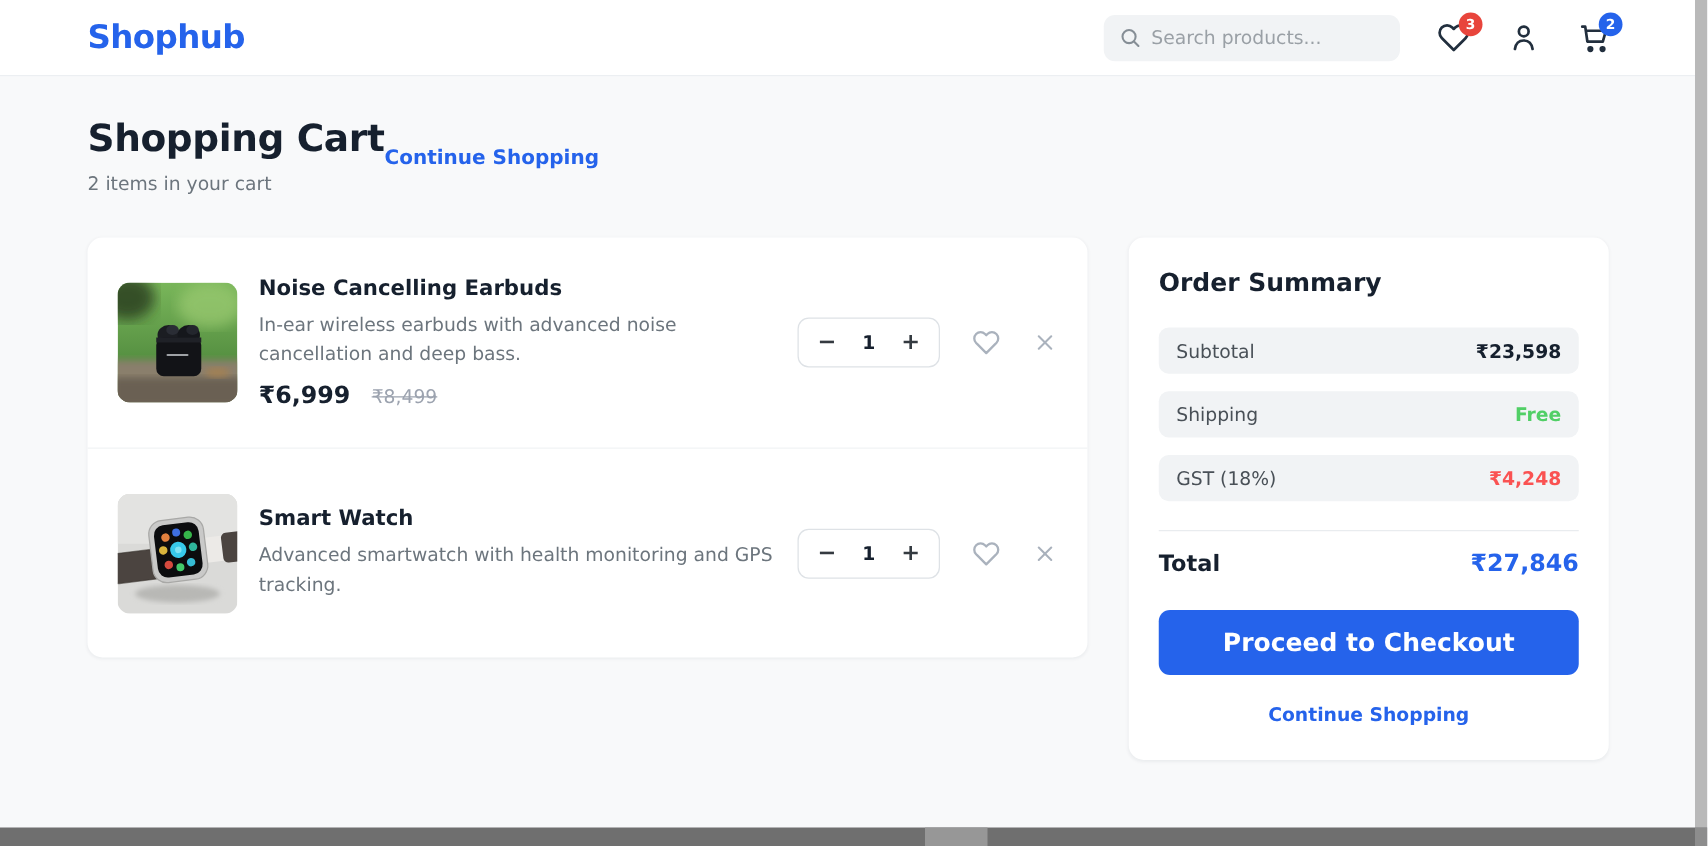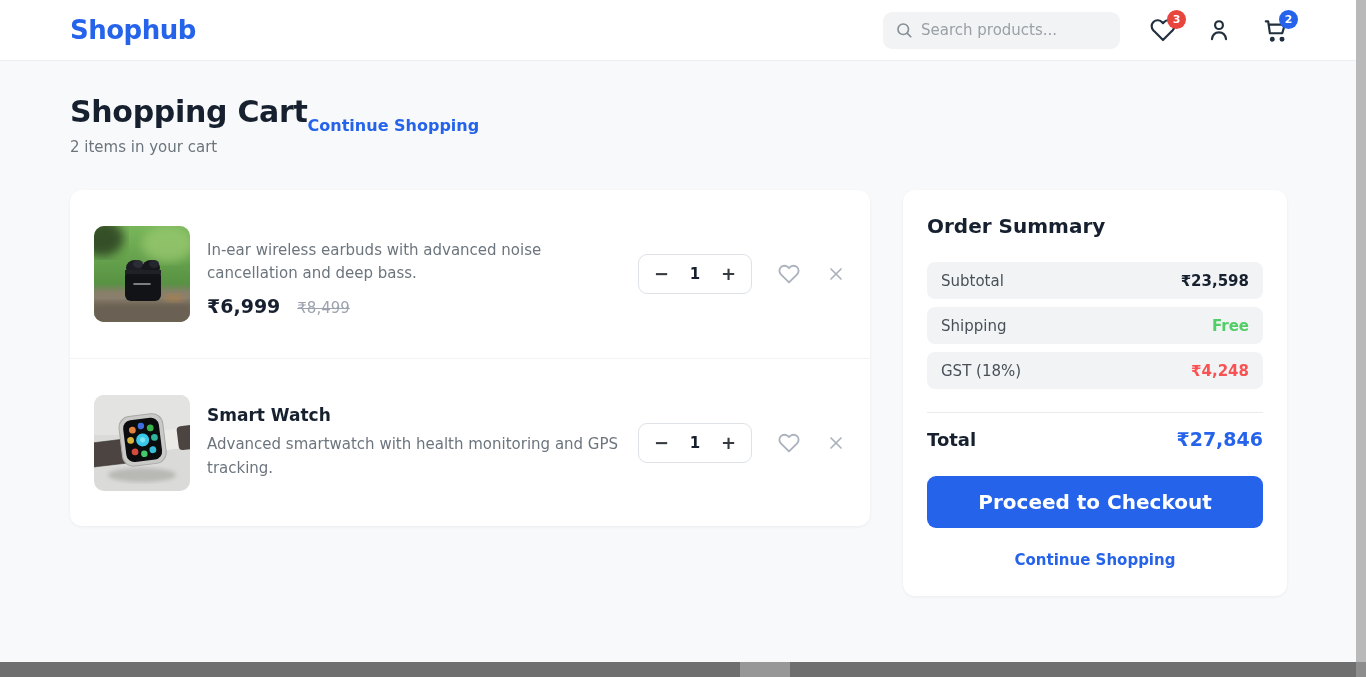--- a/index.html
+++ b/index.html
@@ -64,21 +64,21 @@
     display:flex; align-items:center; justify-content:space-between; padding:0 15px; background:#fff;
   }
   .qty-btn { font-size:18px; font-weight:600; color:#343a40; cursor:pointer; line-height:1; background:none; border:none; font-family:inherit; }
   .qty-val { font-size:15px; font-weight:600; color:#16202e; }
   .row-icon { margin-left:26px; cursor:pointer; display:flex; }
 
   
   .summary-card { width:384px; background:#fff; border-radius:12px; box-shadow:0 1px 3px rgba(20,30,50,.06); padding:24px 24px 27px; }
   .summary-title { font-size:20px; font-weight:700; color:#16202e; }
   .sum-row {
-    margin-top:8px; background:#f1f3f5; border-radius:8px; height:37px;
+    margin-top:14px; background:#f1f3f5; border-radius:8px; height:37px;
     display:flex; align-items:center; justify-content:space-between; padding:0 14px;
   }
   .summary-title + .sum-row { margin-top:24px; }
   .sum-label { font-size:15px; color:#495057; }
   .sum-val { font-size:15px; font-weight:700; color:#16202e; }
   .sum-val.green { color:#51cf66; font-weight:600; }
   .sum-val.red { color:#fa5252; font-weight:600; }
   .divider { border-top:1px solid #e9ecef; margin-top:23px; }
   .total-row { display:flex; align-items:center; justify-content:space-between; margin-top:15px;text-align:right; }
   .total-label { font-size:18px; font-weight:700; color:#16202e; }
@@ -178,20 +178,21 @@
               <ellipse cx="41" cy="42" rx="9" ry="8" fill="#1b1d22"></ellipse>
               <ellipse cx="57" cy="42" rx="9" ry="8" fill="#15171c"></ellipse>
               <ellipse cx="44" cy="38" rx="5" ry="4" fill="#2a2d35"></ellipse>
               <ellipse cx="60" cy="38" rx="5" ry="4" fill="#23262d"></ellipse>
               <rect x="31" y="44" width="36" height="31" rx="6" fill="#121317"></rect>
               <rect x="31" y="44" width="36" height="4" fill="#1f2127"></rect>
               <path d="M40 58h16" stroke="#cfd2d6" stroke-width="1.6" opacity="0.75" stroke-linecap="round"></path>
             </svg>
           </div>
           <div class="item-info">
+            <div class="item-name">Noise Cancelling Earbuds</div>
             <div class="item-desc">In-ear wireless earbuds with advanced noise cancellation and deep bass.</div>
             <div class="price-line">
               <span class="price">₹6,999</span>
               <span class="old-price">₹8,499</span>
             </div>
           </div>
           <div class="item-controls">
             <div class="qty-box">
               <button class="qty-btn">−</button>
               <span class="qty-val">1</span>

